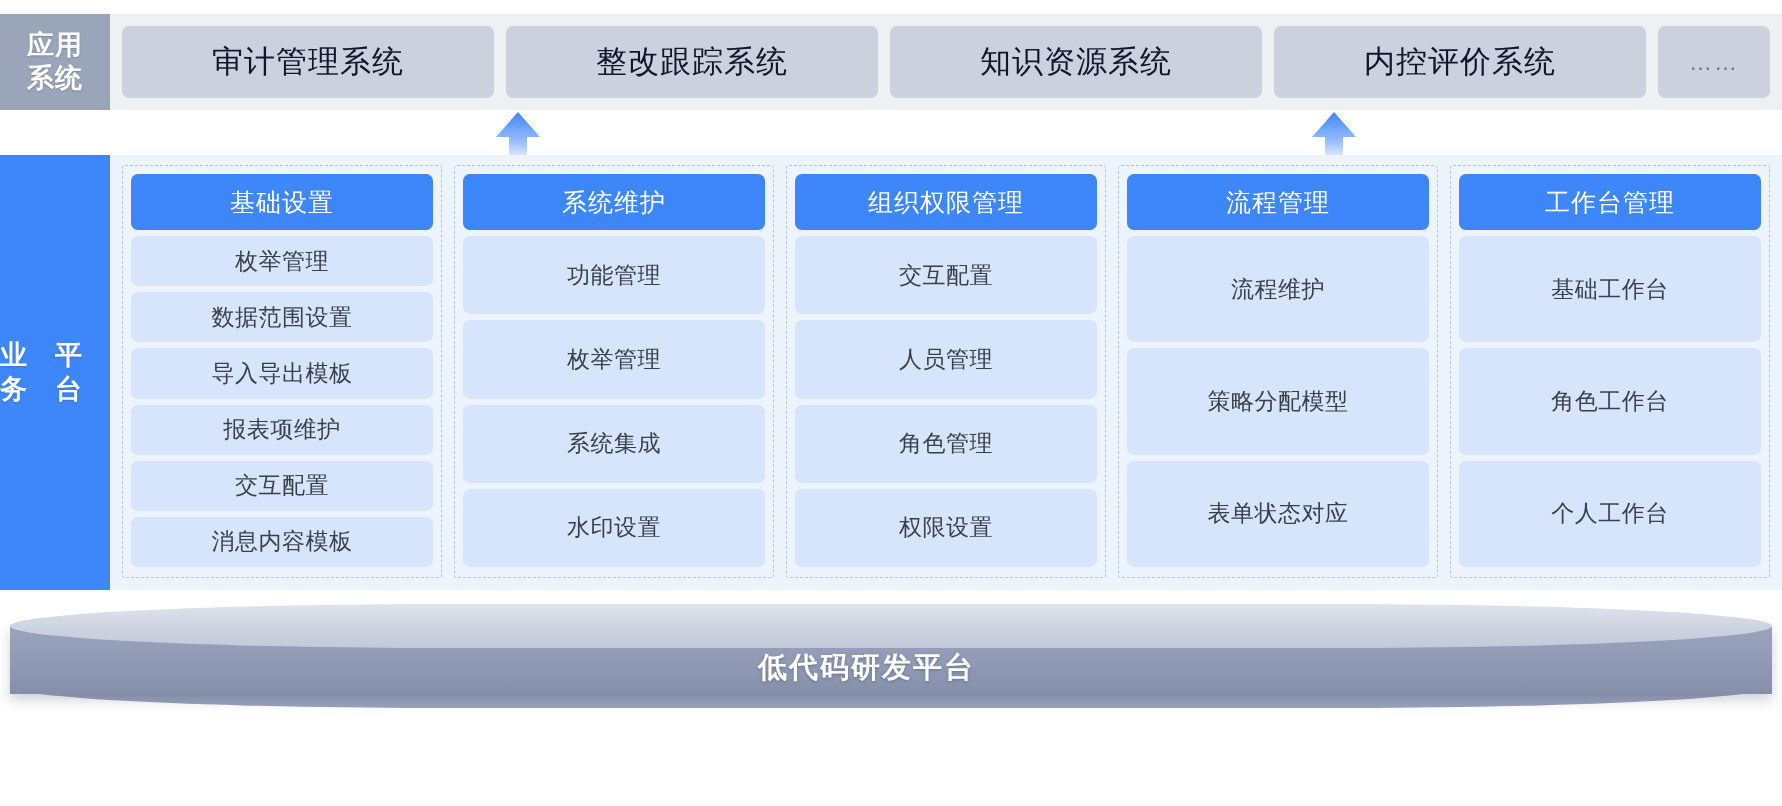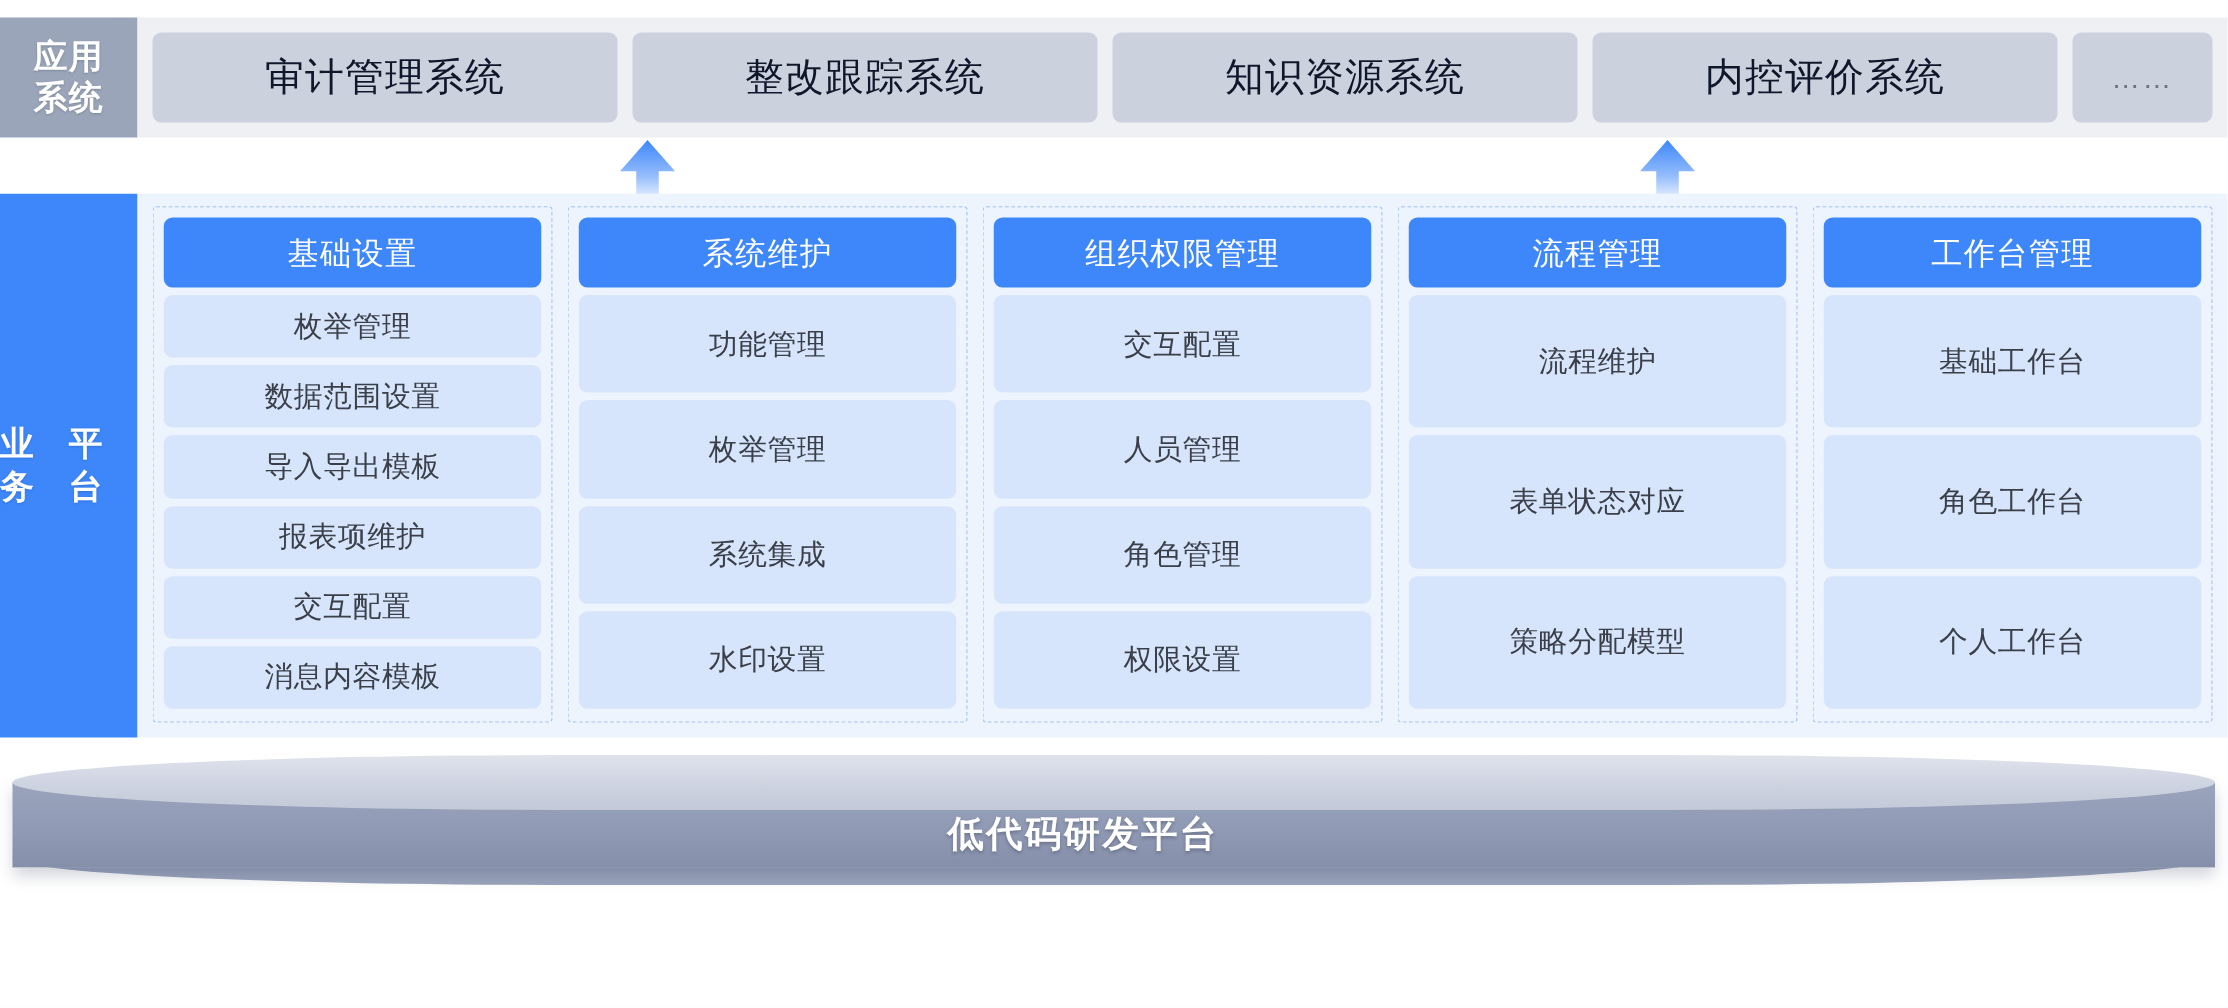--- a/index.html
+++ b/index.html
@@ -283,22 +283,22 @@
         <div class="col-item">人员管理</div>
         <div class="col-item">角色管理</div>
         <div class="col-item">权限设置</div>
       </div>
     </div>
 
     <div class="biz-col">
       <div class="col-header">流程管理</div>
       <div class="col-items">
         <div class="col-item">流程维护</div>
+        <div class="col-item">策略分配模型</div>
         <div class="col-item">表单状态对应</div>
-        <div class="col-item">策略分配模型</div>
       </div>
     </div>
 
     <div class="biz-col">
       <div class="col-header">工作台管理</div>
       <div class="col-items">
         <div class="col-item">基础工作台</div>
         <div class="col-item">角色工作台</div>
         <div class="col-item">个人工作台</div>
       </div>

